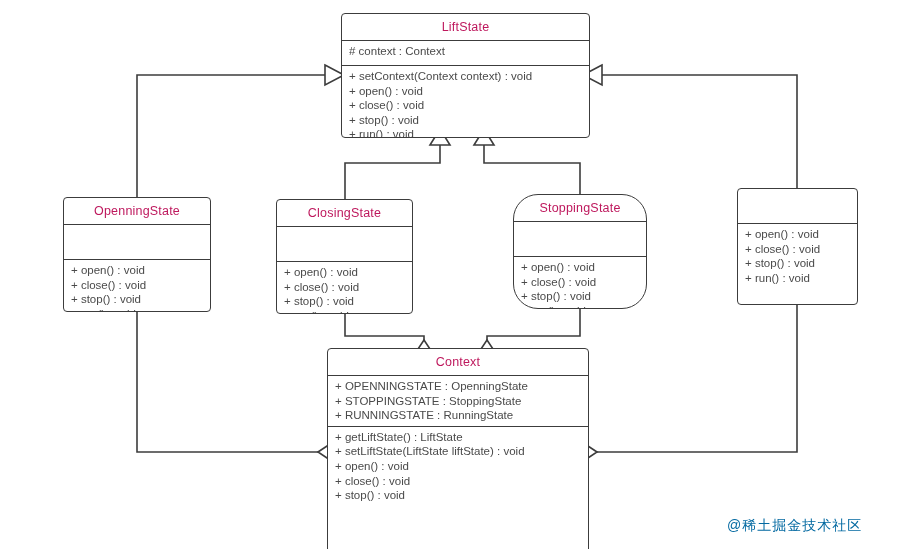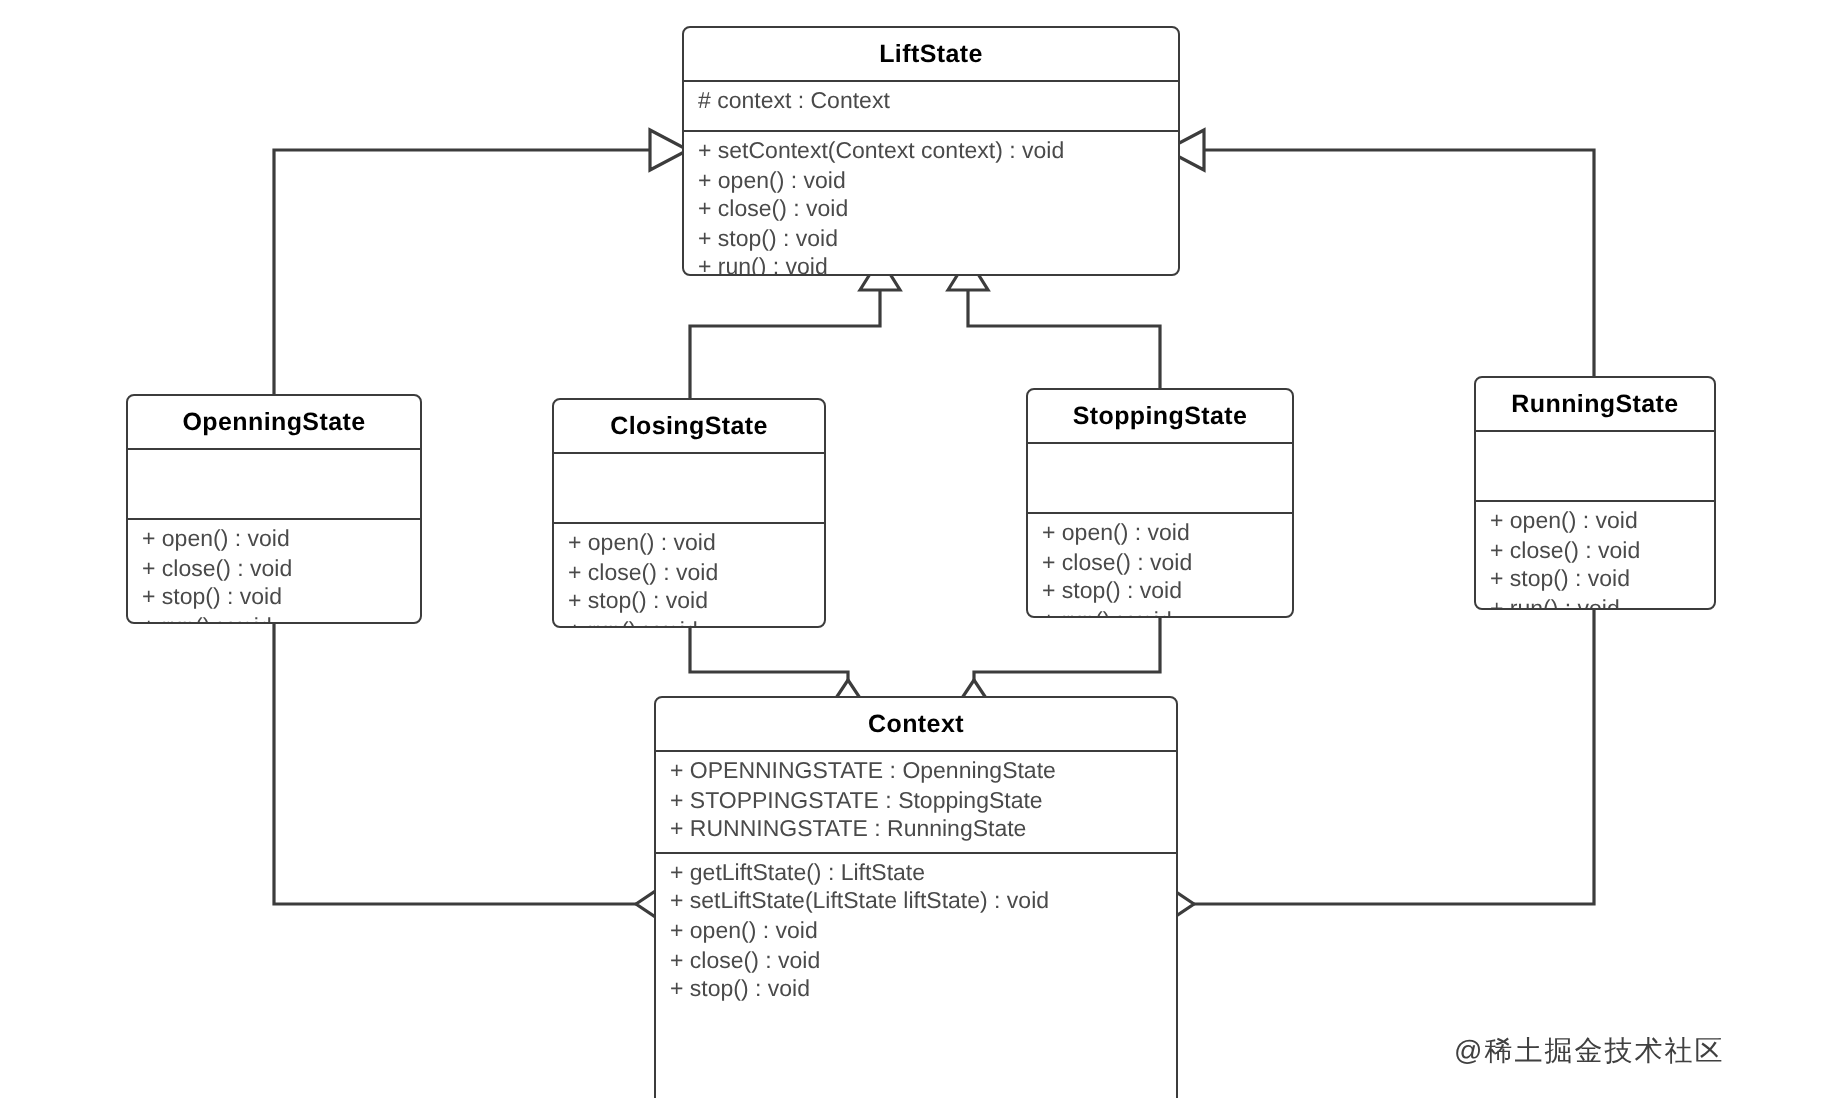--- a/index.html
+++ b/index.html
@@ -28,23 +28,23 @@
   .uml-class {
     position: absolute;
     box-sizing: border-box;
     border: 1.6px solid #3c3c3c;
     border-radius: 4px;
     background: #ffffff;
     overflow: hidden;
   }
   .uml-title {
     text-align: center;
-    font-weight: bold;
+    font-weight: normal;
     font-size: 12.5px;
-    color: #000000;
+    color: #be185d;
     padding: 6px 4px 6px 4px;
     border-bottom: 1.4px solid #3c3c3c;
     letter-spacing: 0.2px;
   }
   .uml-attrs {
     border-bottom: 1.4px solid #3c3c3c;
     padding: 3px 5px 3px 7px;
     min-height: 18px;
   }
   .uml-ops {
@@ -58,21 +58,21 @@
   }
   .uml-row.underline {
     text-decoration: underline;
   }
   .empty-compartment {
     height: 28px;
   }
   .watermark {
     position: absolute;
     font-size: 14px;
-    color: #404040;
+    color: #0369a1;
     letter-spacing: 1px;
     white-space: nowrap;
     user-select: none;
   }
 </style>
 </head>
 <body>
 
 <div id="canvas">
 
@@ -136,33 +136,32 @@
     <div class="uml-title">ClosingState</div>
     <div class="uml-attrs empty-compartment"></div>
     <div class="uml-ops">
       <div class="uml-row">+ open() : void</div>
       <div class="uml-row">+ close() : void</div>
       <div class="uml-row">+ stop() : void</div>
       <div class="uml-row">+ run() : void</div>
     </div>
   </div>
 
-  <div class="uml-class" style="left:513px; top:194px; width:134px; height:115px;">
+  <div class="uml-class" style="left:513px; top:194px; width:134px; height:115px;border-radius:25px;">
     <div class="uml-title">StoppingState</div>
     <div class="uml-attrs empty-compartment"></div>
     <div class="uml-ops">
       <div class="uml-row">+ open() : void</div>
       <div class="uml-row">+ close() : void</div>
       <div class="uml-row">+ stop() : void</div>
       <div class="uml-row">+ run() : void</div>
     </div>
   </div>
 
   <div class="uml-class" style="left:737px; top:188px; width:121px; height:117px;">
-    <div class="uml-title">RunningState</div>
     <div class="uml-attrs empty-compartment"></div>
     <div class="uml-ops">
       <div class="uml-row">+ open() : void</div>
       <div class="uml-row">+ close() : void</div>
       <div class="uml-row">+ stop() : void</div>
       <div class="uml-row">+ run() : void</div>
     </div>
   </div>
 
   <div class="uml-class" style="left:327px; top:348px; width:262px; height:212px;">

